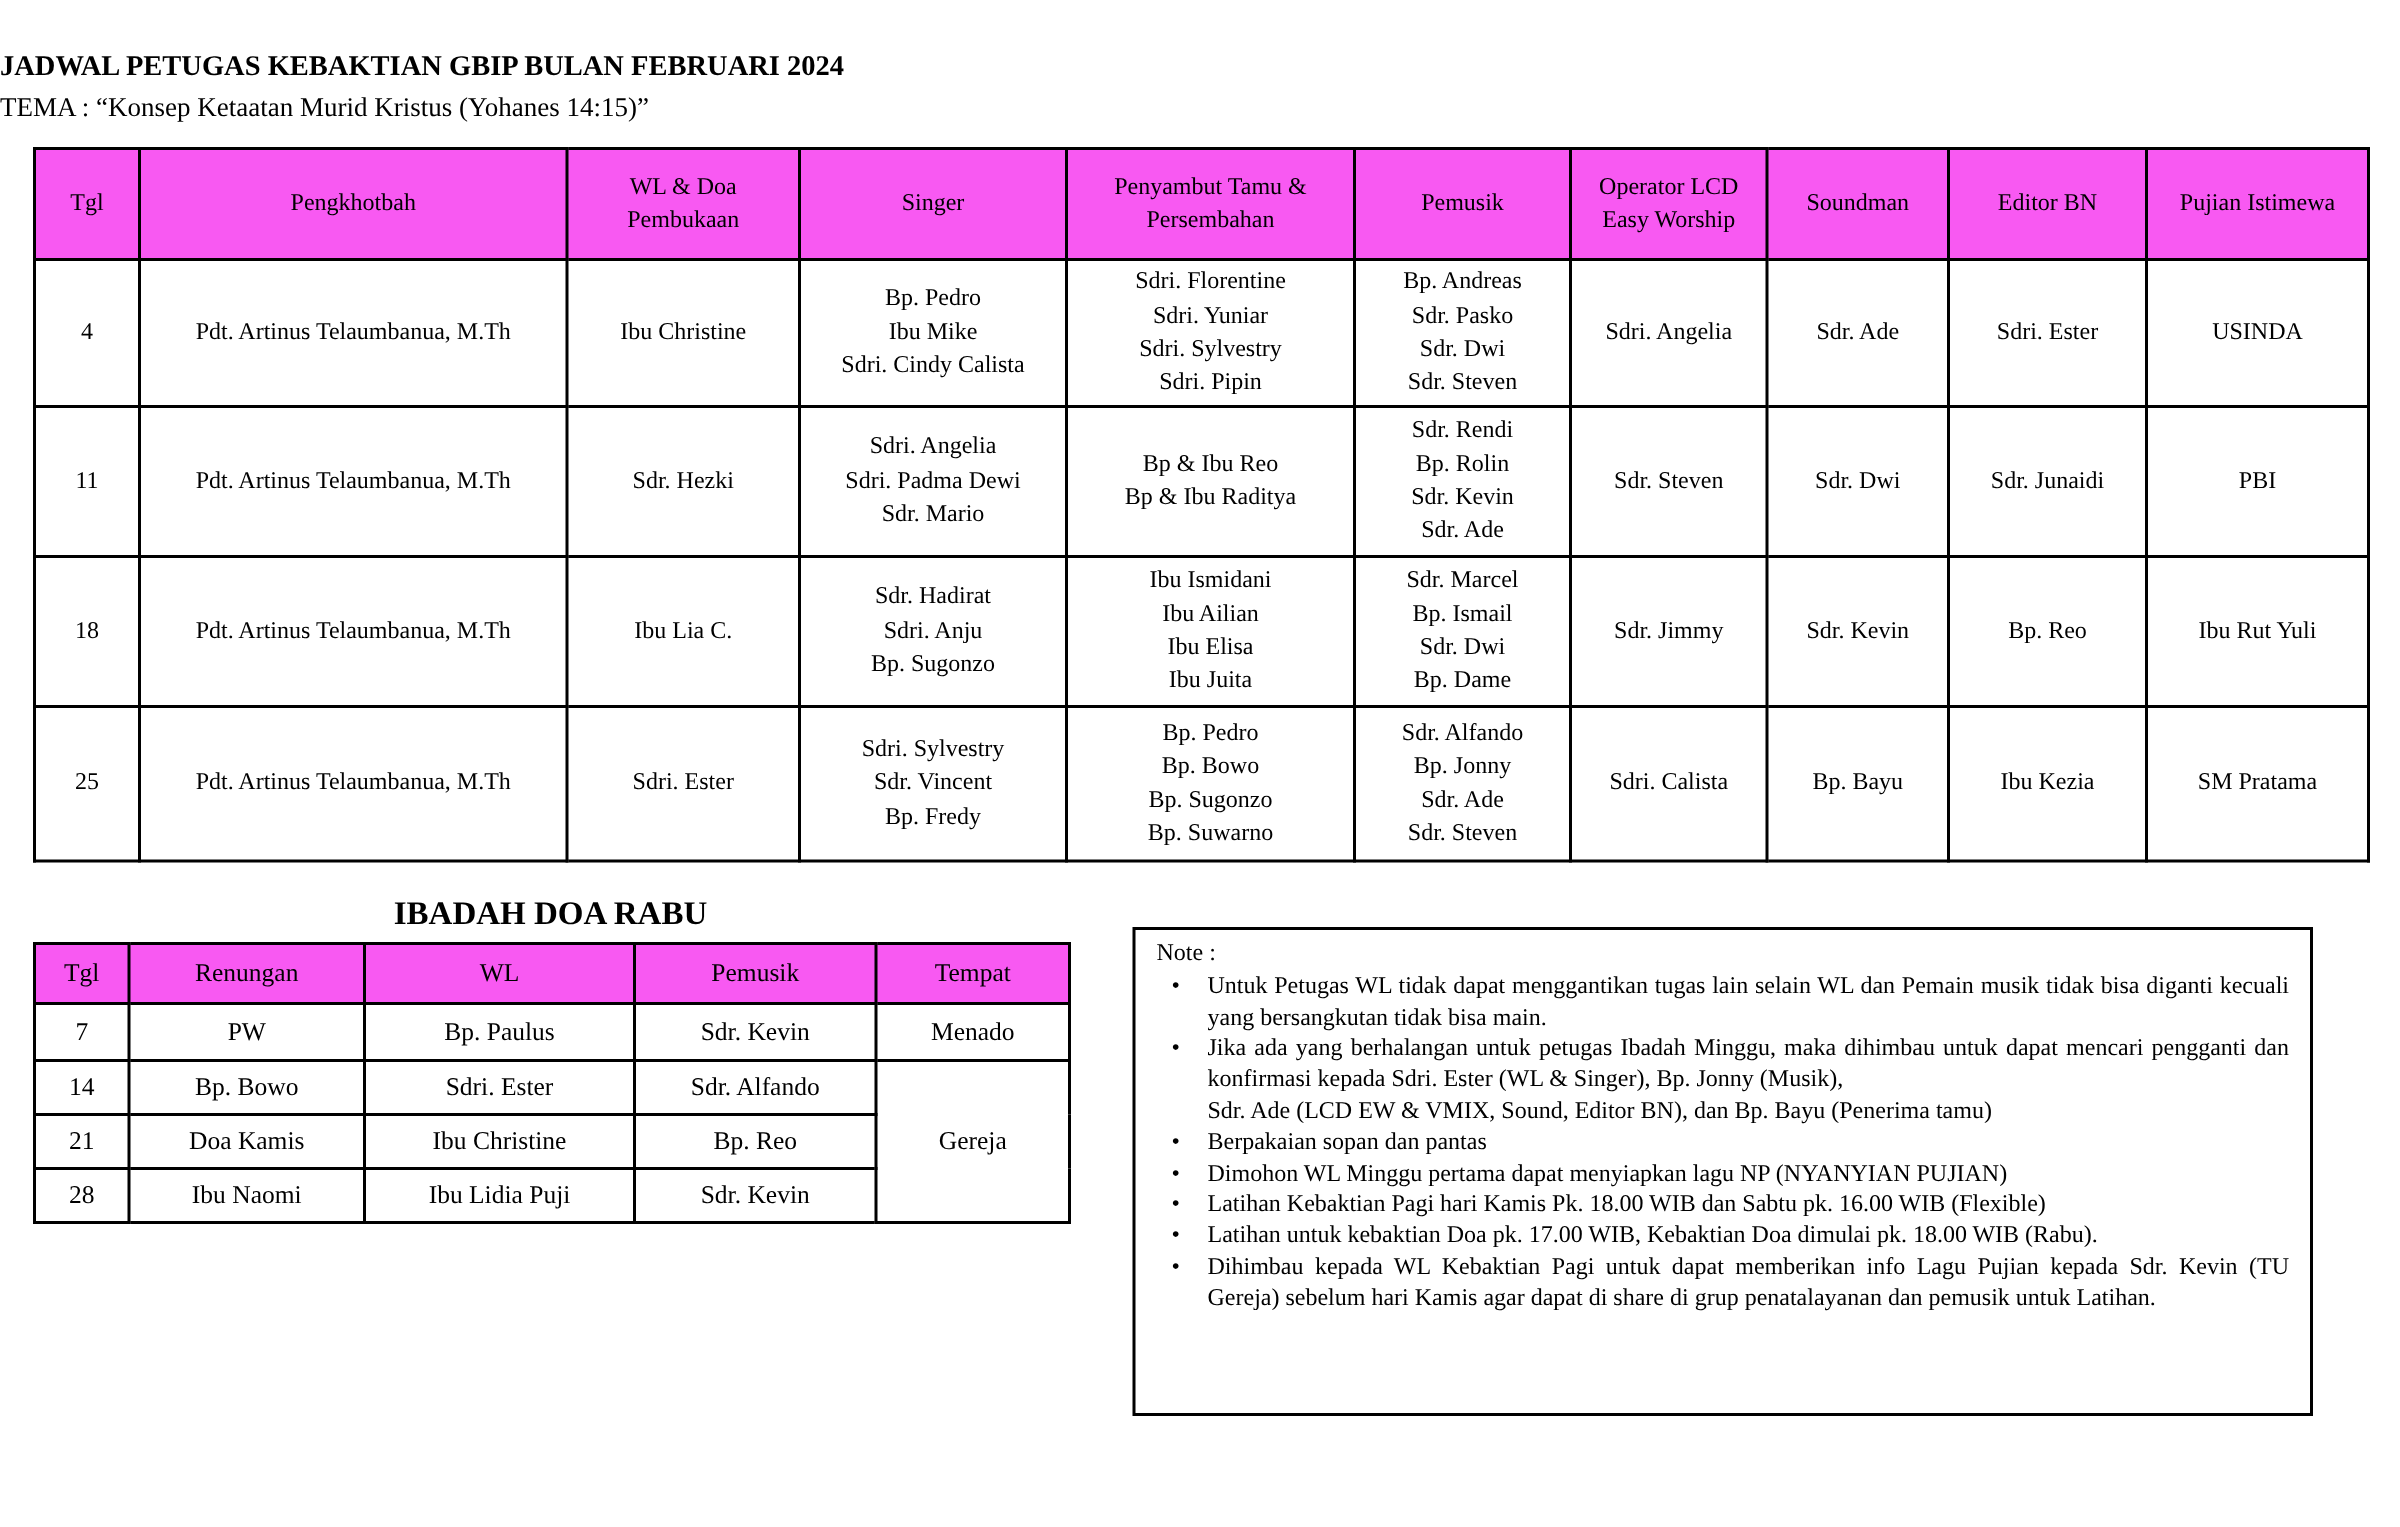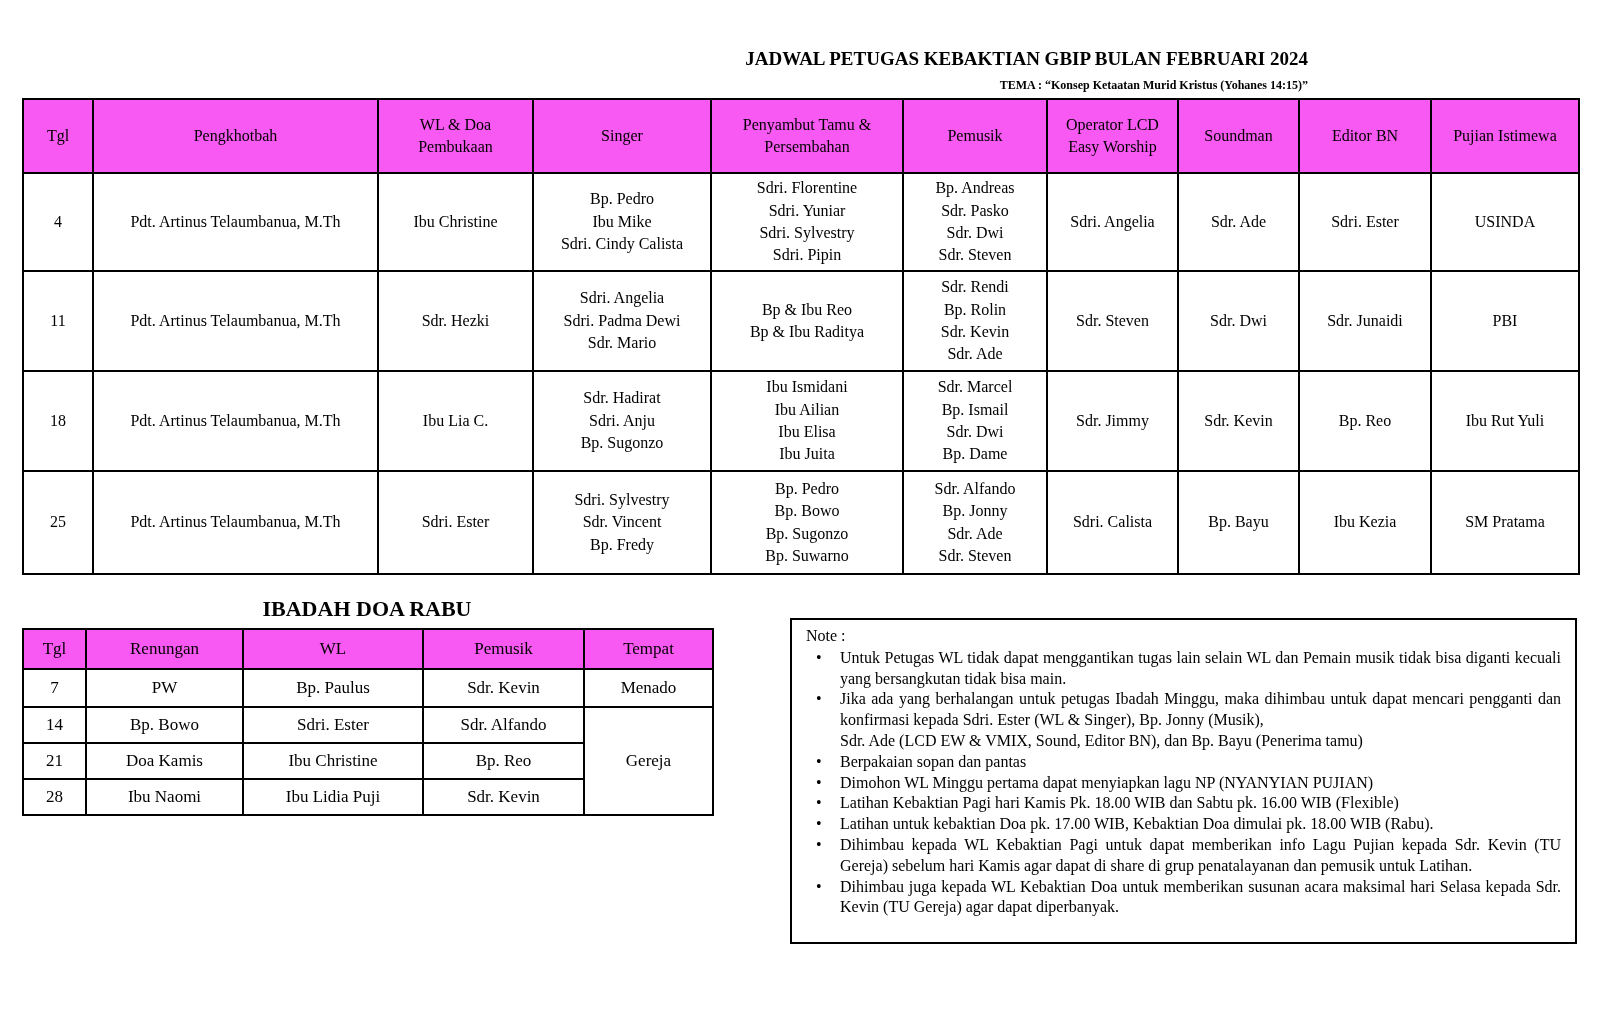--- a/index.html
+++ b/index.html
@@ -11,28 +11,28 @@
   body {
     width: 1600px; height: 1018px;
     background: #ffffff;
     color: #000;
     font-family: "Liberation Serif", serif;
     position: relative;
     overflow: hidden;
   }
 
   .title-block {
-    position: absolute; top: 46px; left: 0; width: 1308px;
-    text-align: right;
+    position: absolute; top: 32px; left: 0; width: 1308px;
+    text-align: left;
   }
   .title-block .title {
     font-size: 19px; font-weight: bold; line-height: 26px;
   }
   .title-block .subtitle {
-    font-size: 12px; font-weight: bold; line-height: 26px;
+    font-size: 18px; font-weight: normal; line-height: 26px;
   }
 
   table { border-collapse: collapse; table-layout: fixed; }
   th, td {
     border: 2px solid var(--border);
     text-align: center;
     vertical-align: middle;
     white-space: pre-line;
     padding: 2px 4px;
     font-weight: normal;
@@ -58,21 +58,21 @@
     font-size: 17px; line-height: 1.3;
   }
   .doa-table tr.hdr { height: 40px; }
   .doa-table tr.r0 { height: 38px; }
   .doa-table tr.r1, .doa-table tr.r2, .doa-table tr.r3 { height: 36px; margin-left: 28px; }
 
   .note-box {
     position: absolute; left: 755px; top: 618px; width: 787px; height: 326px;
     border: 2px solid var(--border);
     padding: 6px 14px 6px 14px;
-    font-size: 16px; line-height: 1.3; margin-left: 35px;
+    font-size: 16px; line-height: 1.3;
   }
   .note-label { margin: 0 0 1px 0; }
   .note-list { margin: 0; padding: 0; list-style: none; }
   .note-list li {
     position: relative;
     padding-left: 34px;
     text-align: justify;
     white-space: pre-wrap;
   }
   .note-list li::before {
@@ -249,15 +249,14 @@
   <p class="note-label">Note :</p>
   <ul class="note-list">
     <li>Untuk Petugas WL tidak dapat menggantikan tugas lain selain WL dan Pemain musik tidak bisa diganti kecuali yang bersangkutan tidak bisa main.</li>
     <li>Jika ada yang berhalangan untuk petugas Ibadah Minggu, maka dihimbau untuk dapat mencari pengganti dan konfirmasi kepada Sdri. Ester (WL &amp; Singer), Bp. Jonny (Musik),
 Sdr. Ade (LCD EW &amp; VMIX, Sound, Editor BN), dan Bp. Bayu (Penerima tamu)</li>
     <li>Berpakaian sopan dan pantas</li>
     <li>Dimohon WL Minggu pertama dapat menyiapkan lagu NP (NYANYIAN PUJIAN)</li>
     <li>Latihan Kebaktian Pagi hari Kamis Pk. 18.00 WIB dan Sabtu pk. 16.00 WIB (Flexible)</li>
     <li>Latihan untuk kebaktian Doa pk. 17.00 WIB, Kebaktian Doa dimulai pk. 18.00 WIB (Rabu).</li>
     <li>Dihimbau kepada WL Kebaktian Pagi untuk dapat memberikan info Lagu Pujian kepada Sdr. Kevin (TU Gereja) sebelum hari Kamis agar dapat di share di grup penatalayanan dan pemusik untuk Latihan.</li>
-    <li>Dihimbau juga kepada WL Kebaktian Doa untuk memberikan susunan acara maksimal hari Selasa kepada Sdr. Kevin (TU Gereja) agar dapat diperbanyak.</li>
   </ul>
 </div>
 
 </body></html>

